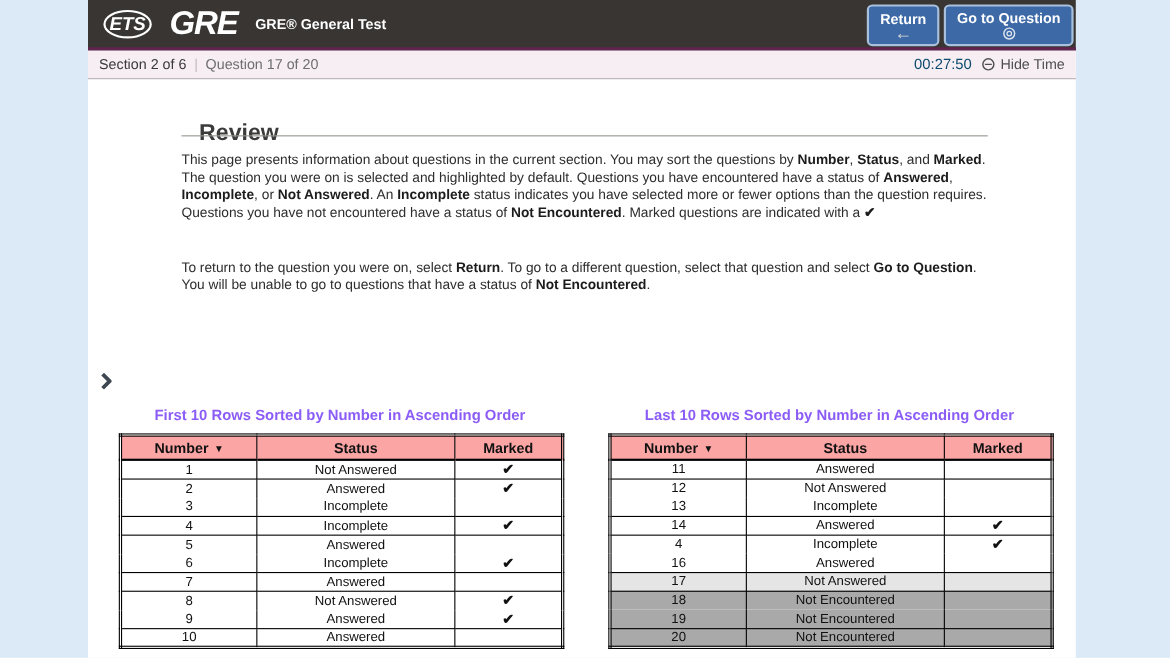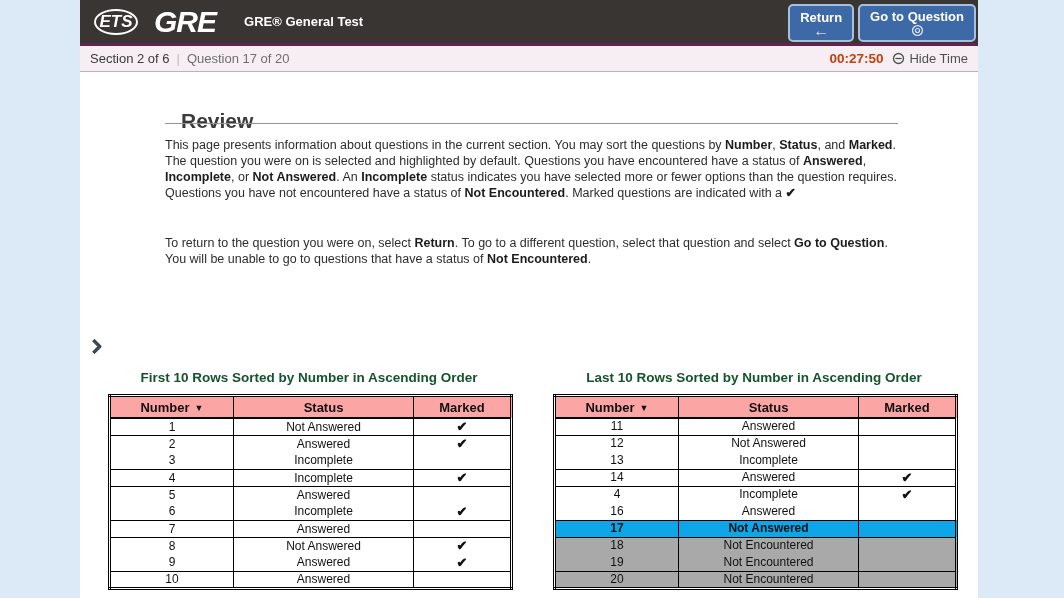--- a/index.html
+++ b/index.html
@@ -22,68 +22,68 @@
   }
   .ets-logo {
     width:44px; height:26px; border:2px solid #fff; border-radius:50%;
     color:#fff; font-style:italic; font-weight:bold; font-size:17px;
     display:flex; align-items:center; justify-content:center; flex:none;
   }
   .gre-brand {
     color:#fff; font-size:30px; font-weight:bold; font-style:italic;
     margin-left:16px; letter-spacing:-1px; line-height:30px;
   }
-  .product-title { color:#fff; font-size:13px; font-weight:bold; margin-left:28px; }
+  .product-title { color:#fff; font-size:13px; font-weight:bold; margin-left:16px; }
   .hdr-buttons { margin-left:auto; display:flex; gap:4px; padding-right:2px; align-self:flex-start; margin-top:4px; }
   .hdr-btn {
     background:#3d69a7; border:2px solid #a9c0dc; border-radius:5px;
     color:#fff; display:flex; flex-direction:column; align-items:center; justify-content:center;
     font-weight:bold; font-size:13px; font-family:inherit;
     height:38px; padding:0 10px; cursor:pointer; line-height:15px;
   }
   .left-arrow-icon { color:#d8d8d8; font-size:16px; line-height:12px; font-weight:bold; }
   .icon-svg { display:block; }
   
   .status-bar {
     height:26px; background:#f7eef3; border-bottom:1px solid #b9b3b6;
     display:flex; align-items:center; padding:0 10px; font-size:13px;
   }
   .sec-label { font-weight:normal; color:#3a3a3a; }
   .sep { color:#c2b8bd; margin:0 7px; }
   .q-label { color:#6e6e6e; }
   .bar-right { margin-left:auto; display:flex; align-items:center; gap:9px; }
-  .timer { font-weight:bold; color:#c2410c; font-size:13.5px; }
+  .timer { font-weight:normal; color:#0c4a6e; font-size:13.5px; }
   .hide-time { display:flex; align-items:center; gap:4px; color:#4f4f4f; cursor:pointer; }
   
   .main { position:absolute; top:73px; left:0; right:0; bottom:0; }
   .review-title { position:absolute; left:85px; top:20px; margin:16px; font-size:21px; color:#3b3b3b; font-weight:bold; }
   .title-rule { position:absolute; left:85px; top:50px; width:733px; height:1px; background:#98948c; }
   .para { position:absolute; left:85px; width:742px; margin:0; font-size:12.5px; line-height:16px; color:#2d2d2d; }
   .para b { color:#1c1c1c; }
   .p1 { top:64px; }
   .p2 { top:162px; }
   .panel-toggle { position:absolute; left:9px; top:264px; background:none; border:none; padding:2px; cursor:pointer; }
   
   .tbl-section { position:absolute; top:297px; width:402px; }
   .tbl-left  { left:28px; }
   .tbl-right { left:473px; }
-  .tbl-title { text-align:center; font-weight:bold; font-size:13.5px; color:#14532d; margin-bottom:9px; }
+  .tbl-title { text-align:center; font-weight:bold; font-size:13.5px; color:#8b5cf6; margin-bottom:9px; }
   table.gre-table { width:402px; border-collapse:collapse; border:3px double #000; table-layout:fixed; }
   th {
     background:#fca5a5; border-bottom:2px solid #000; border-right:1px solid #000;
     font-size:13px; padding:3px 0 2px; color:#111;
   }
   th:last-child, td:last-child { border-right:none; }
   td {
     border-right:1px solid #000; border-bottom:1px solid #000;
     text-align:center; font-size:12px; height:17px; padding:0; color:#111; line-height:15px;
   }
   tr.no-div td { border-bottom:none; }
   tbody tr:last-child td { border-bottom:none; }
-  tr.hl td { background:#0ea5e9;font-weight:bold; }
+  tr.hl td { background:#e5e5e5; }
   tr.gray td { background:#a9a9a9; }
   .check { font-weight:bold; font-size:13px; }
   .sort-arrow { font-size:9px; margin-left:5px; vertical-align:1px; }
 </style>
 </head>
 <body>
 
 <div class="screen">
   <div class="content-col">
 

